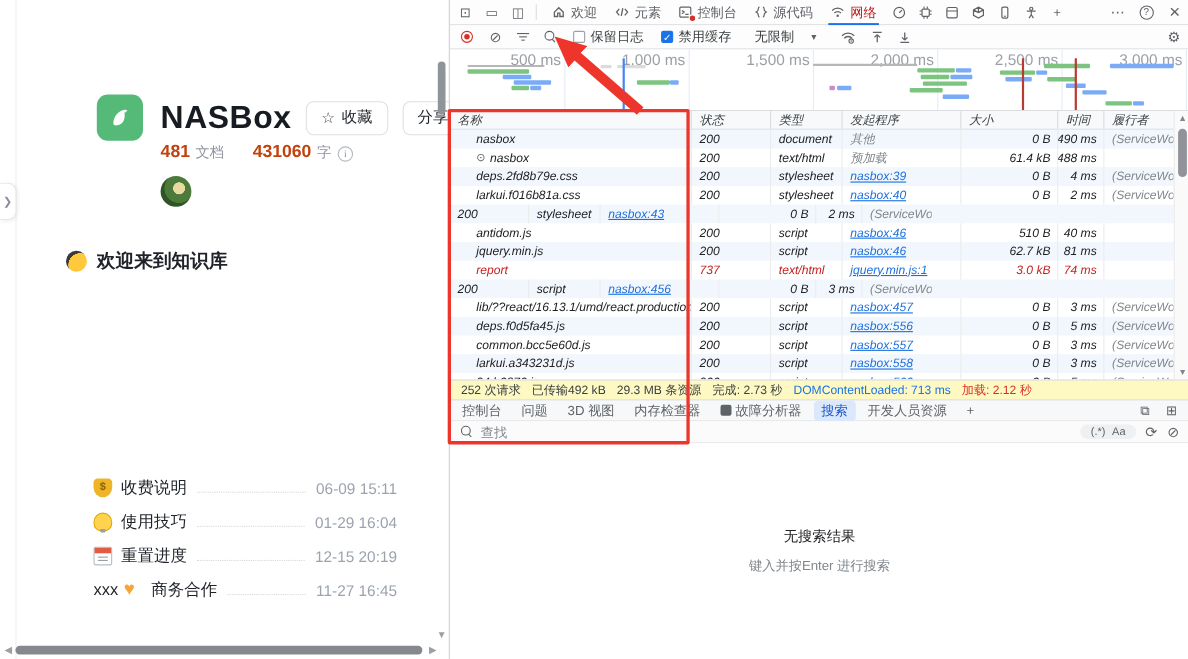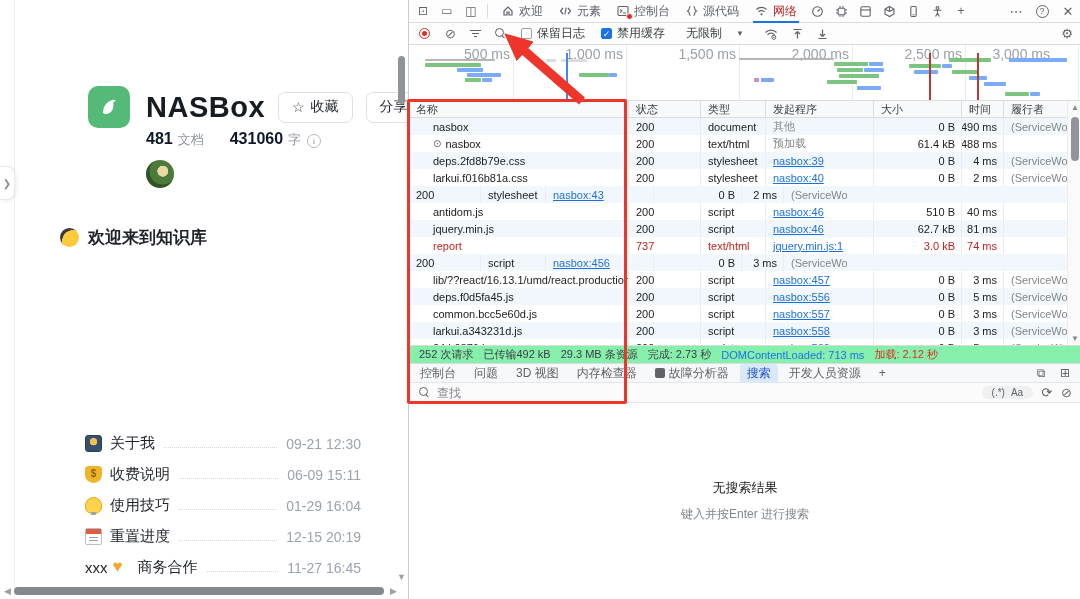--- a/index.html
+++ b/index.html
@@ -13,21 +13,21 @@
   .expand-tab { position:absolute; left:0; top:166px; width:15px; height:34px; background:#fff; border:1px solid #e8e8e8; border-left:none; border-radius:0 8px 8px 0; box-shadow:1px 1px 4px rgba(0,0,0,.08); color:#8a8f99; font-size:10px; display:flex; align-items:center; justify-content:center; cursor:pointer; }
 
   .kb-header { position:absolute; left:88px; top:86px; display:flex; align-items:center; }
   .kb-logo { width:42px; height:42px; border-radius:10px; background:#55b978; display:flex; align-items:center; justify-content:center; }
   .kb-title { font-size:29px; font-weight:bold; color:#171b22; margin-left:16px; letter-spacing:.5px; }
   .kb-btn { height:31px; border:1px solid #dee0e3; border-radius:7px; background:#fff; font-size:14px; color:#1f2329; display:flex; align-items:center; padding:0 13px; margin-left:13px; cursor:pointer; white-space:nowrap; }
   .kb-btn .star { margin-right:6px; font-size:14px; color:#3b3f46; }
   .kb-btn.more { padding:0 10px; letter-spacing:1px; font-weight:bold; color:#3b3f46; }
 
   .kb-stats { position:absolute; left:146px; top:130px; display:flex; align-items:center; font-size:13px; color:#8f959e; }
-  .kb-stats b { font-size:16px; color:#0f172a; margin-right:5px; }
+  .kb-stats b { font-size:16px; color:#c2410c; margin-right:5px; }
   .kb-stats .grp { display:flex; align-items:baseline; margin-right:26px; }
   .info-i { width:14px; height:14px; border:1px solid #b4b9c0; border-radius:50%; color:#8f959e; font-size:9px; display:inline-flex; align-items:center; justify-content:center; margin-left:6px; font-family:"Liberation Serif",serif; }
   .kb-avatar { position:absolute; left:146px; top:160px; width:28px; height:28px; border-radius:50%;
     background:radial-gradient(circle at 60% 40%, #e8d9a0 0 22%, #4c7a3a 24% 55%, #2f5426 57% 100%); }
 
   .kb-welcome-h { position:absolute; left:60px; top:226px; display:flex; align-items:center; }
   .welcome-icon { width:19px; height:19px; border-radius:50%; background:radial-gradient(circle at 68% 68%, #ffc93c 58%, #3a3a3a 60%); margin-right:9px; }
   .kb-welcome-h .txt { font-size:17px; font-weight:bold; color:#1f2329; }
   .kb-para { position:absolute; left:57px; top:258px; width:340px; font-size:15px; line-height:30px; color:#1f2329; text-indent:2em; text-align:justify; }
 
@@ -85,38 +85,38 @@
   .throttle .car { font-size:8px; color:#5f6368; margin-left:14px; }
   .gear-right { margin-left:auto; margin-right:8px; }
 
   .dt-overview { position:absolute; left:0; top:45px; width:672px; height:56px; border-bottom:1px solid #dadce0; overflow:hidden; background:#fff; }
   .ruler-lab { position:absolute; top:1px; font-size:14px; color:#9aa0a6; transform:translateX(-100%); padding-right:3px; white-space:nowrap; }
   .gridline { position:absolute; top:0; bottom:0; width:1px; background:#e4ecf7; }
   .wbar { position:absolute; border-radius:1px; }
   .wb-green{background:#7cc47f}.wb-blue{background:#7baaf7}.wb-grey{background:#b6b6b6}.wb-lgrey{background:#dcdcdc}.wb-magenta{background:#cc8ccc}
   .vline { position:absolute; top:8px; bottom:0; width:1.5px; }
 
-  .dt-table { position:absolute; left:0; top:101px; width:672px; height:244px; overflow:hidden; background:#fff; }
+  .dt-table { position:absolute; left:0; top:101px; width:672px; height:244px; overflow:hidden; background:#fff;font-style:italic; }
   .nt-header { display:flex; height:17px; background:#f7f9fb; border-bottom:1px solid #dadce0; font-size:11px; color:#3c4043; }
   .nt-header .hc { border-right:1px solid #dadce0; display:flex; align-items:center; padding-left:7px; overflow:hidden; white-space:nowrap; }
   .nt-row { display:flex; height:17px; font-size:11px; align-items:stretch; color:#202124; cursor:pointer; }
   .nt-row.odd { background:#f2f7fd; }
   .nt-row .c { border-right:1px solid #ececec; display:flex; align-items:center; padding-left:7px; overflow:hidden; white-space:nowrap; }
   .nt-row .c.rt { justify-content:flex-end; padding-right:6px; padding-left:2px; }
   .nt-row .c.name { padding-left:24px; }
   .nt-row .pre-ic { color:#5f6368; margin-right:4px; font-size:10px; }
   .nt-row .grey { color:#80868b; }
   .nt-row a.lnk { color:#1b70de; text-decoration:underline; }
   .nt-row.error, .nt-row.error .c { color:#c5221f; }
   .col-name{width:220px}.col-status{width:72px}.col-type{width:65px}.col-init{width:108px}.col-size{width:88px}.col-time{width:42px}.col-fulfil{width:63px;border-right:none!important}
   .nt-scroll { position:absolute; right:0; top:0; width:14px; height:244px; background:#fafafa; border-left:1px solid #ececec; }
   .nt-scroll .ar { position:absolute; left:0; width:14px; text-align:center; font-size:8px; color:#80868b; cursor:pointer; }
   .nt-scroll .thumb { position:absolute; left:3px; top:16px; width:8px; height:44px; border-radius:4px; background:#90949a; cursor:pointer; }
 
-  .dt-summary { position:absolute; left:0; top:345px; width:672px; height:18px; border-top:1px solid #dadce0; display:flex; align-items:center; font-size:11px; color:#3c4043; background:#86efac; white-space:nowrap; overflow:hidden; }
+  .dt-summary { position:absolute; left:0; top:345px; width:672px; height:18px; border-top:1px solid #dadce0; display:flex; align-items:center; font-size:11px; color:#3c4043; background:#fef9c3; white-space:nowrap; overflow:hidden; }
   .dt-summary span { margin-left:10px; }
   .sum-blue { color:#1a73e8; }
   .sum-red { color:#d93025; }
 
   .dt-drawer-tabs { position:absolute; left:0; top:363px; width:672px; height:20px; background:#f7f8f9; border-top:1px solid #dadce0; border-bottom:1px solid #e6e6e6; display:flex; align-items:center; font-size:12px; color:#5f6368; }
   .drw-tab { padding:1px 7px; margin-left:4px; cursor:pointer; white-space:nowrap; display:flex; align-items:center; border-radius:4px; }
   .drw-tab.active { background:#dbe7fb; color:#1a56c9; }
   .crash-ic { width:10px; height:10px; background:#5f6368; border-radius:2px; margin-right:4px; }
   .drw-right { margin-left:auto; display:flex; align-items:center; margin-right:6px; }
   .drw-right .dt-act { color:#5f6368; }
@@ -183,26 +183,20 @@
         </span>
     </div>
     <div class="kb-avatar"></div>
 
     <div class="kb-welcome-h">
       <span class="welcome-icon"></span>
       <span class="txt">欢迎来到知识库</span>
     </div>
 
     <div class="kb-list" id="article-list">
-        <div class="art-row">
-          <span class="art-icon profile-icon"></span>
-          <span class="art-label">关于我</span>
-          <span class="art-leader"></span>
-          <span class="art-date">09-21 12:30</span>
-        </div>
         <div class="art-row">
           <span class="art-icon money-bag-icon"></span>
           <span class="art-label">收费说明</span>
           <span class="art-leader"></span>
           <span class="art-date">06-09 15:11</span>
         </div>
         <div class="art-row">
           <span class="art-icon bulb-icon"></span>
           <span class="art-label">使用技巧</span>
           <span class="art-leader"></span>
@@ -378,21 +372,21 @@
         <div class="ruler-lab" style="left: 104px;">500 ms</div>
         <div class="gridline" style="left: 217px;"></div>
         <div class="ruler-lab" style="left: 217px;">1,000 ms</div>
         <div class="gridline" style="left: 330px;"></div>
         <div class="ruler-lab" style="left: 330px;">1,500 ms</div>
         <div class="gridline" style="left: 443px;"></div>
         <div class="ruler-lab" style="left: 443px;">2,000 ms</div>
         <div class="gridline" style="left: 556px;"></div>
         <div class="ruler-lab" style="left: 556px;">2,500 ms</div>
         <div class="gridline" style="left: 669px;"></div>
-        <div class="ruler-lab" style="left: 644px;">3,000 ms</div>
+        <div class="ruler-lab" style="left: 669px;">3,000 ms</div>
         <div class="wbar wb-grey" style="left: 16px; top: 14px; width: 70px; height: 2px; position: absolute;"></div>
         <div class="wbar wb-green" style="left: 16px; top: 18px; width: 56px; height: 4px; position: absolute;"></div>
         <div class="wbar wb-blue" style="left: 48px; top: 23px; width: 26px; height: 4px; position: absolute;"></div>
         <div class="wbar wb-blue" style="left: 58px; top: 28px; width: 34px; height: 4px; position: absolute;"></div>
         <div class="wbar wb-green" style="left: 56px; top: 33px; width: 16px; height: 4px; position: absolute;"></div>
         <div class="wbar wb-blue" style="left: 73px; top: 33px; width: 10px; height: 4px; position: absolute;"></div>
         <div class="wbar wb-grey" style="left: 125px; top: 14px; width: 6px; height: 3px; position: absolute;"></div>
         <div class="wbar wb-lgrey" style="left: 137px; top: 14px; width: 10px; height: 3px; position: absolute;"></div>
         <div class="wbar wb-lgrey" style="left: 152px; top: 14px; width: 26px; height: 3px; position: absolute;"></div>
         <div class="wbar wb-green" style="left: 170px; top: 28px; width: 30px; height: 4px; position: absolute;"></div>

